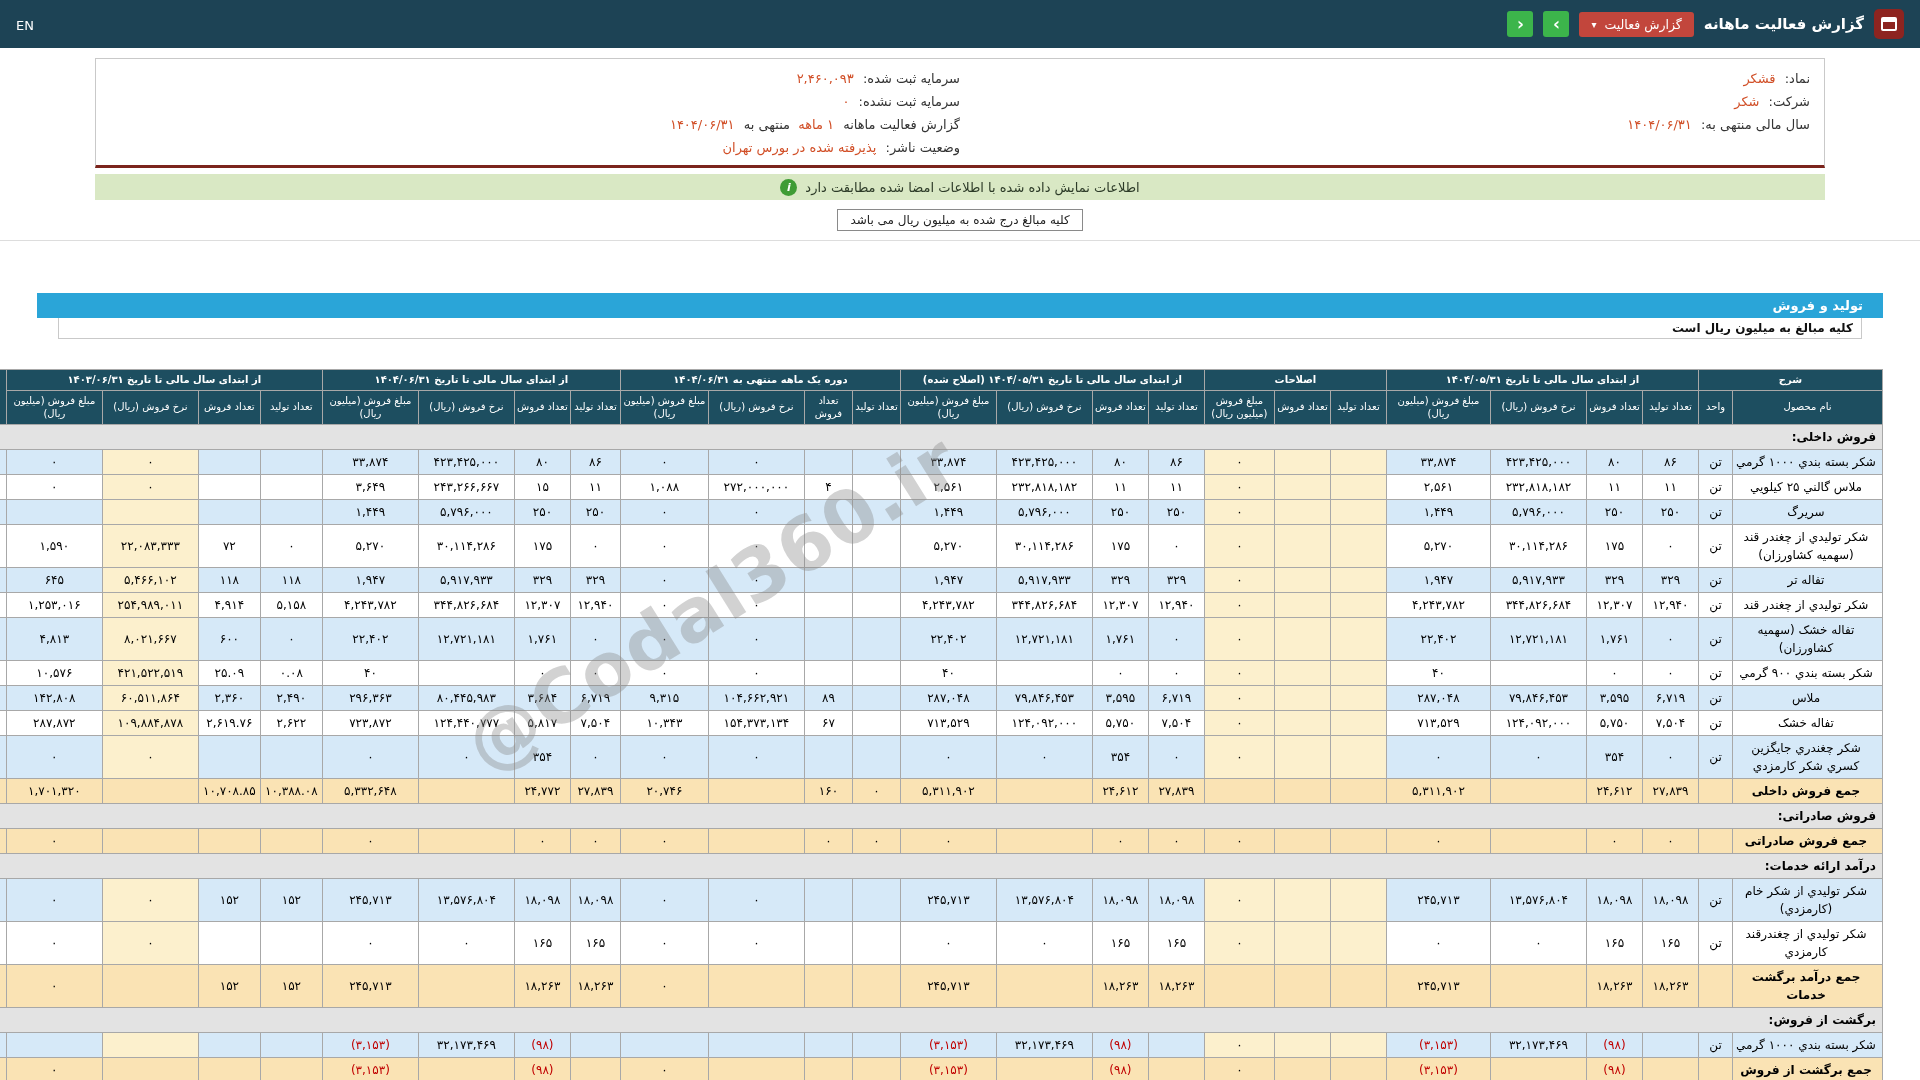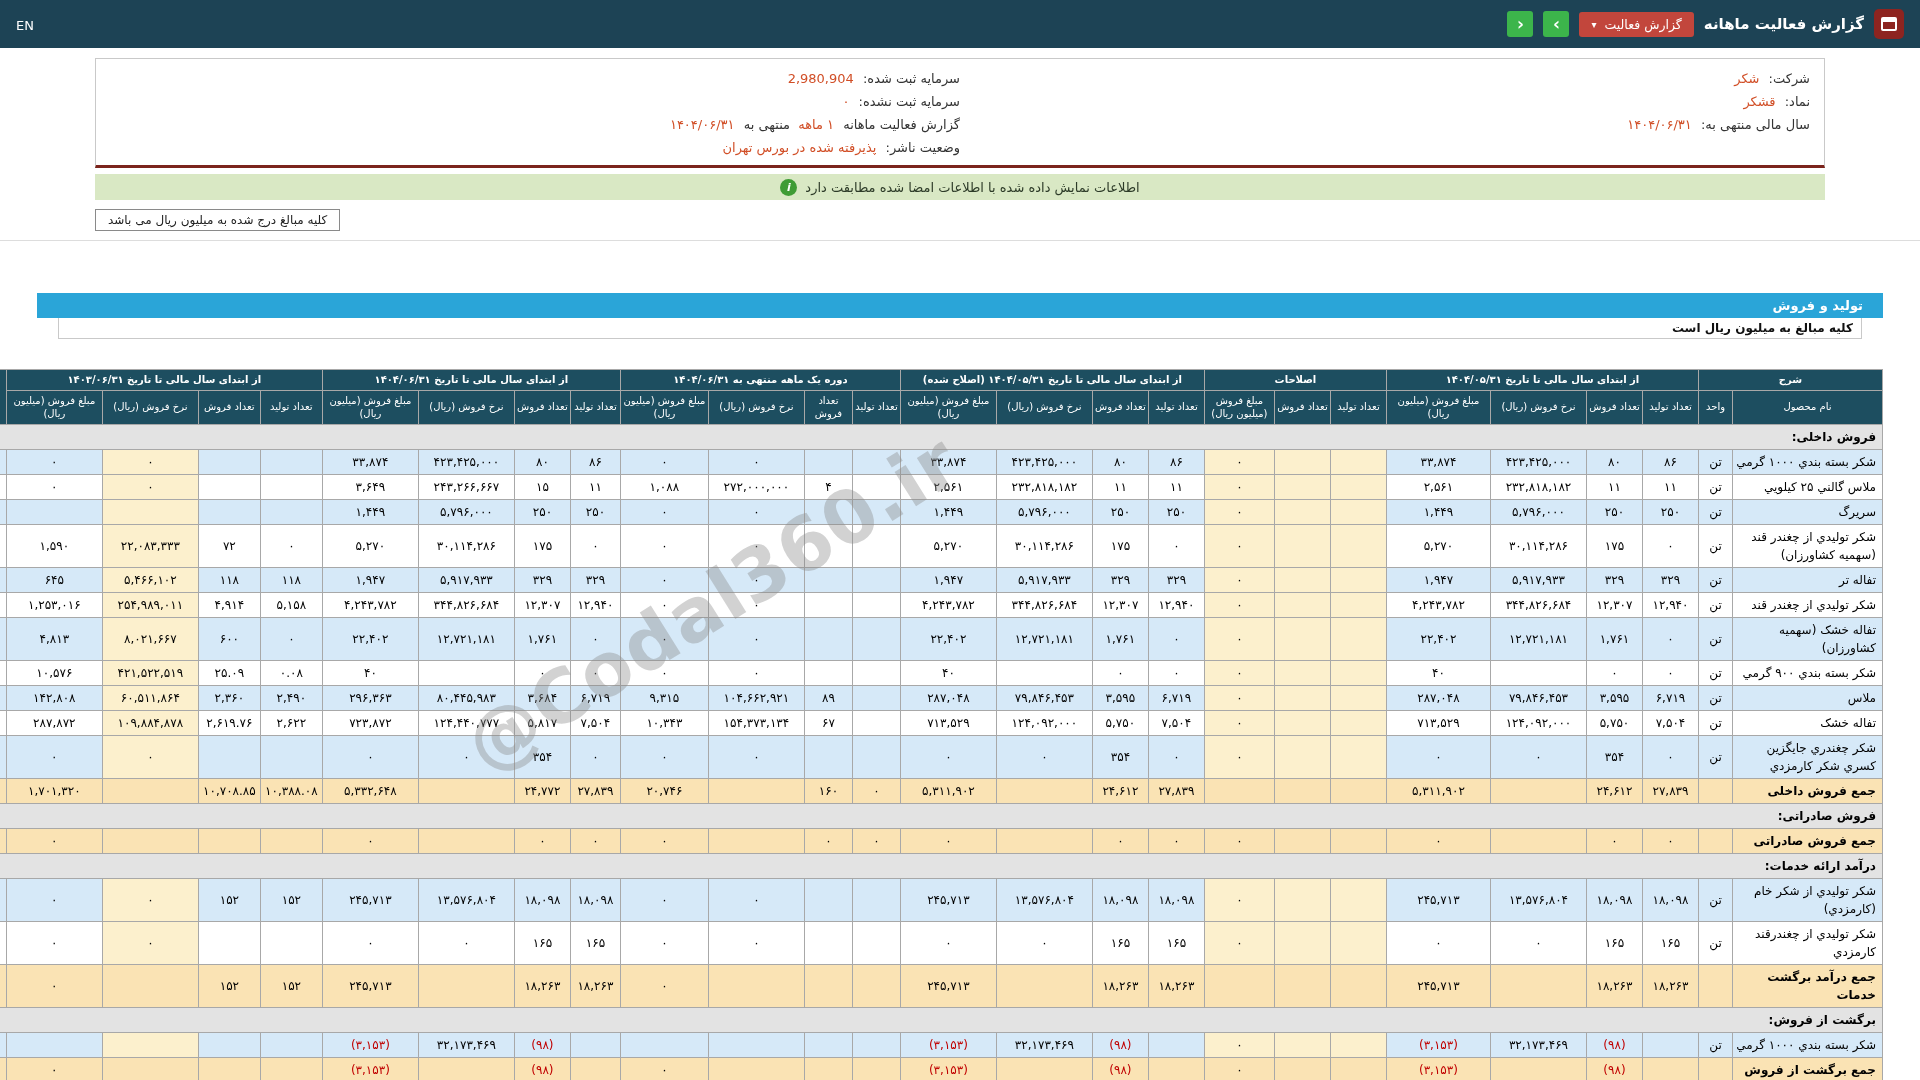--- a/index.html
+++ b/index.html
@@ -32,42 +32,42 @@
   .lbl + .val { margin-left: 4px; }
   .lbl:empty, .val:empty { display: none; }
 
   
   .signed-bar { margin: 6px 95px 0; height: 26px; background: #d9e8c4; display: flex;
     align-items: center; justify-content: center; gap: 8px; font-size: 13px; color: #2d3b28; }
   .info-icon { width: 17px; height: 17px; border-radius: 50%; background: #3f9c35; color: #fff;
     font-size: 11px; font-style: italic; font-weight: bold; display: flex; align-items: center; justify-content: center; }
 
   
-  .note-row { margin: 9px 95px 0; text-align: left; }
+  .note-row { margin: 9px 61px 0; text-align: center; }
   .note-box { display: inline-block; border: 1px solid #8a8a8a; padding: 3px 12px; font-size: 12px; color: #222; background: #fff; }
 
   .divider { margin-top: 9px; border-top: 1px solid #ddd; }
   .spacer { height: 52px; }
 
   
   .prod-sales-bar { margin: 0 37px; background: #2aa5d8; color: #fff; font-size: 13px; font-weight: bold;
     padding: 5px 20px; }
   .amounts-subtitle { margin: 0 58px; border: 1px solid #c9c9c9; border-top: none; background: #fff;
     font-size: 12px; font-weight: bold; color: #111; padding: 3px 8px; }
 
   
   .table-wrap { margin: 30px 37px 0; }
   table { width: 100%; border-collapse: collapse; table-layout: fixed; }
   th, td { border: 1px solid #a8a8a8; vertical-align: middle; }
   thead th { background: #1d4e60; color: #fff; font-size: 10px; padding: 3px 2px; line-height: 1.35; text-align: center; }
   .group-h { font-weight: bold; }
   .sub-h { font-weight: normal; }
   .status-h div { line-height: 1.3; }
   tbody td { font-size: 12px; padding: 3px 3px; text-align: center; line-height: 1.5; }
-  .name-cell { text-align: right; padding-right: 6px; overflow: hidden; }
+  .name-cell { padding-right: 6px; overflow: hidden; }
   .unit-cell { text-align: center; }
   .num-cell { unicode-bidi: plaintext; overflow: hidden; }
   .status-cell { text-align: center; }
   .section-row td { background: #e3e3e3; text-align: right; font-weight: bold; padding-right: 6px; }
   .row-blue td { background: #d6e9f8; }
   .row-white td { background: #fff; }
   .total-row td { background: #fae3b4; }
   .total-row .name-cell { font-weight: bold; }
   tbody tr:not(.total-row) td.cream { background: #fcf0cd; }
   td.neg { color: #c00000; }
@@ -95,36 +95,36 @@
       <button class="nav-btn"><span>‹</span></button>
     </div>
     <div class="topbar-left">
       <a class="en-link">EN</a>
     </div>
   </header>
 
   <section class="info-panel">
     <div class="info-col">
       <div class="info-row">
+        <span class="lbl">نماد:</span>
+        <span class="val">قشکر</span>
+      </div>
+      <div class="info-row">
         <span class="lbl">شرکت:</span>
         <span class="val">شکر</span>
-      </div>
-      <div class="info-row">
-        <span class="lbl">نماد:</span>
-        <span class="val">قشکر</span>
       </div>
       <div class="info-row">
         <span class="lbl">سال مالی منتهی به:</span>
         <span class="val">۱۴۰۴/۰۶/۳۱</span>
       </div>
     </div>
     <div class="info-col">
       <div class="info-row">
         <span class="lbl">سرمایه ثبت شده:</span>
-        <span class="val">2,980,904</span>
+        <span class="val">۲,۴۶۰,۰۹۳</span>
       </div>
       <div class="info-row">
         <span class="lbl">سرمایه ثبت نشده:</span>
         <span class="val">۰</span>
       </div>
       <div class="info-row">
         <span class="lbl">گزارش فعالیت ماهانه</span>
         <span class="val">۱ ماهه</span>
         <span class="lbl">منتهی به</span>
         <span class="val">۱۴۰۴/۰۶/۳۱</span>

